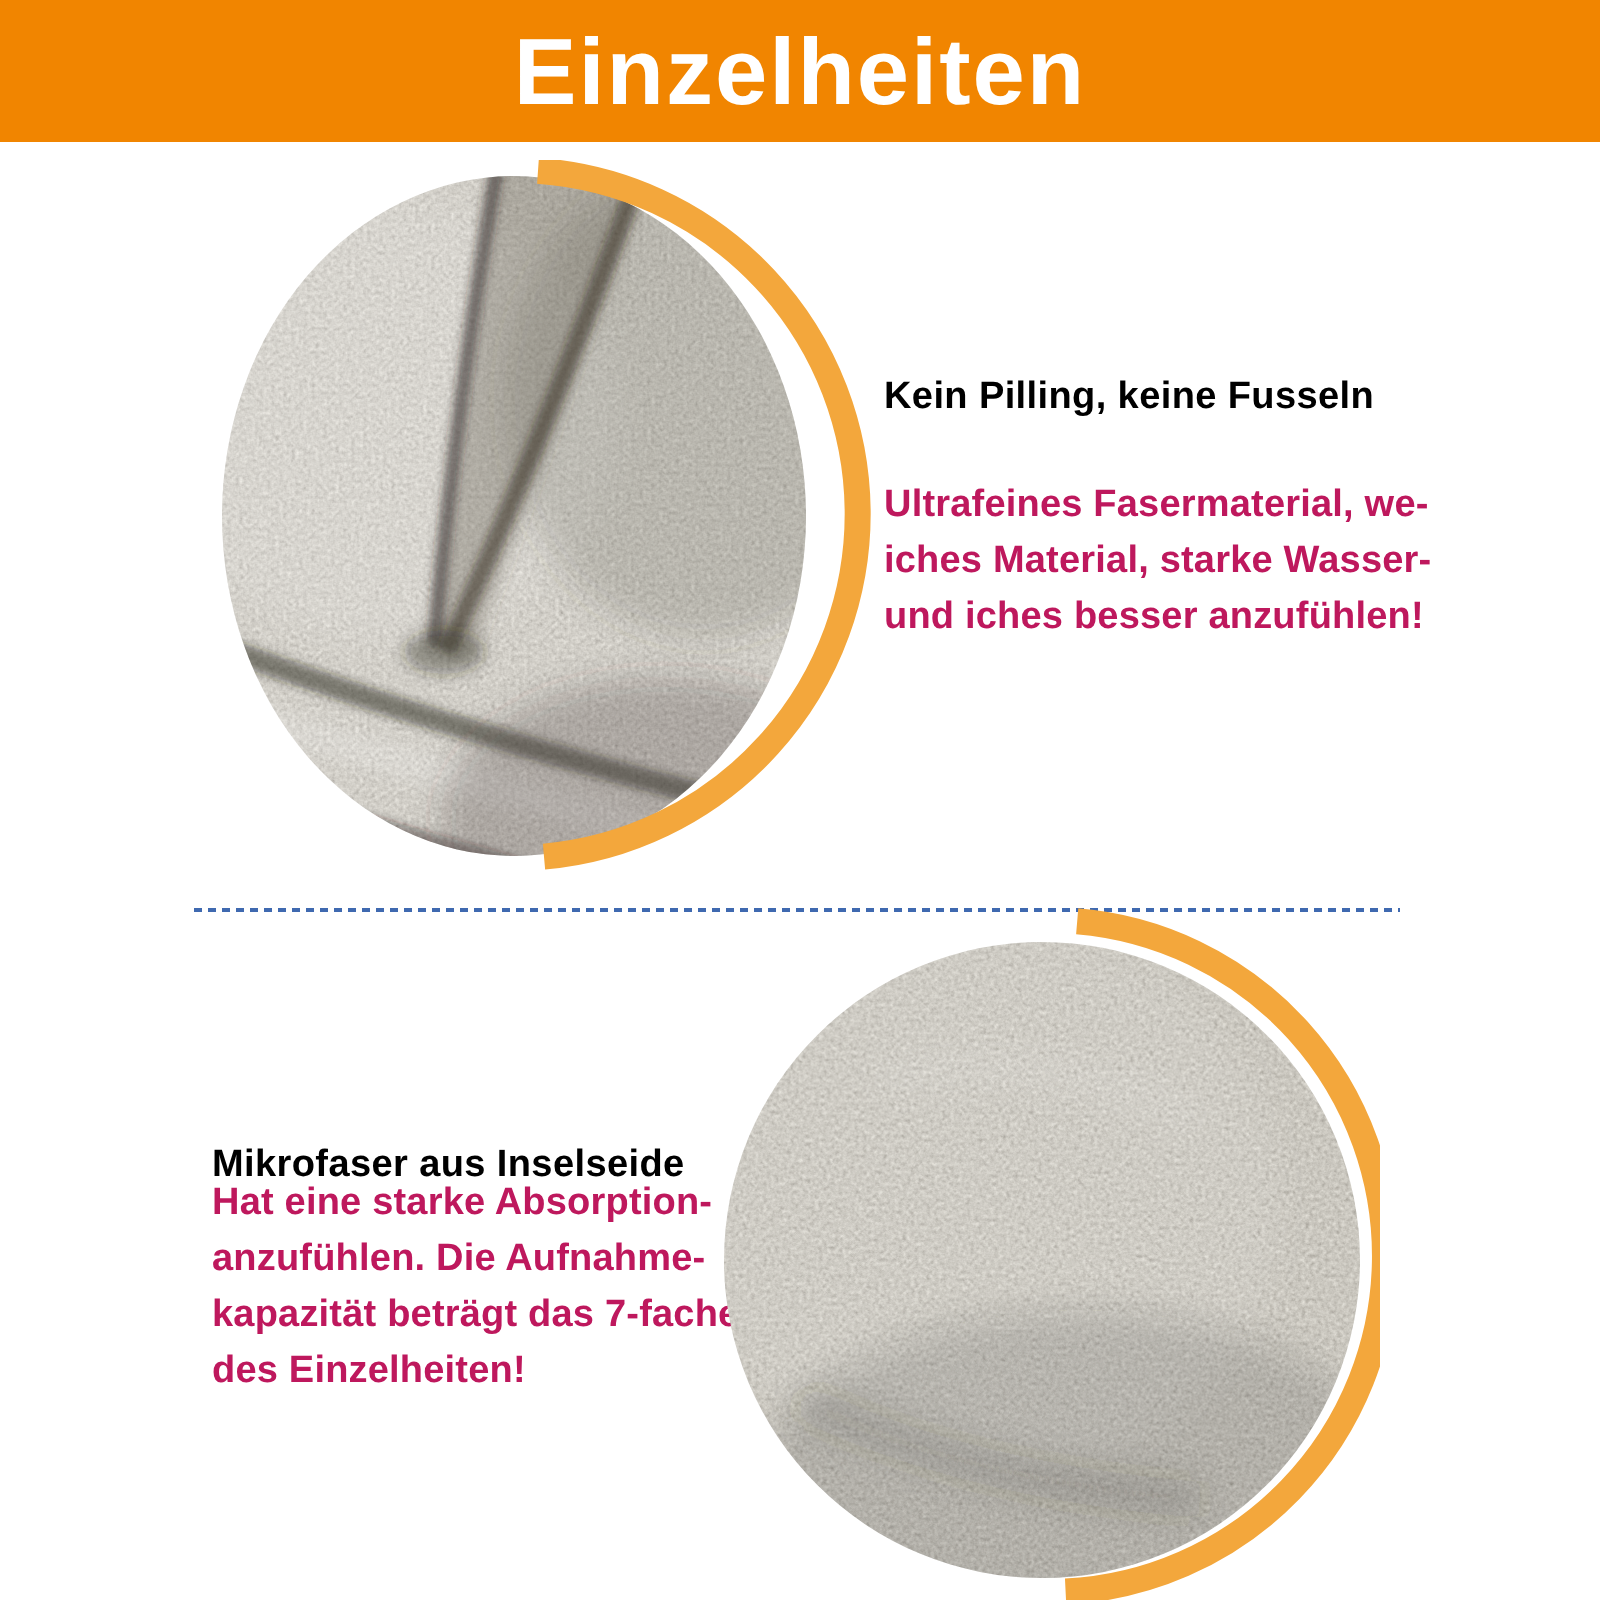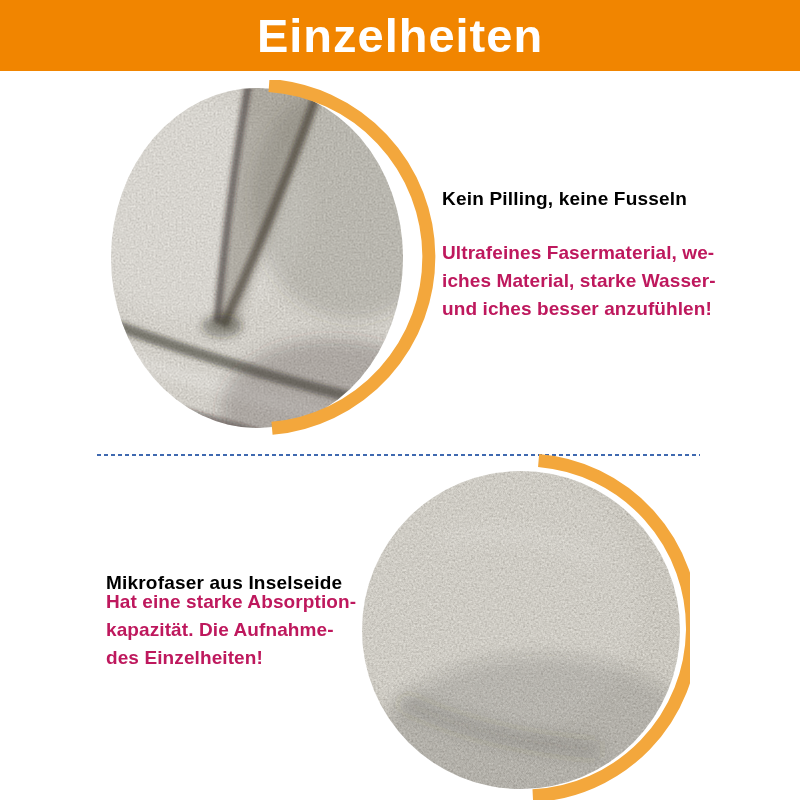--- a/index.html
+++ b/index.html
@@ -94,21 +94,22 @@
     <span>iches Material, starke Wasser-</span>
     <span>und iches besser anzufühlen!</span>
   </p>
 
   <div class="divider"></div>
 
   <h2 id="heading2" class="heading">Mikrofaser aus Inselseide</h2>
 
   <p id="body2" class="body-text">
     <span>Hat eine starke Absorption-</span>
-    <span>kapazität. Die Aufnahme-</span>
+    <span>anzufühlen. Die Aufnahme-</span>
+    <span>kapazität beträgt das 7-fache</span>
     <span>des Einzelheiten!</span>
   </p>
 
   <svg id="photo2" class="photo-svg" viewBox="0 0 350 350" xmlns="http://www.w3.org/2000/svg">
     <defs>
       <filter id="feltB" x="-2%" y="-2%" width="104%" height="104%">
         <feTurbulence type="fractalNoise" baseFrequency="0.5" numOctaves="3" seed="4" stitchTiles="stitch"></feTurbulence>
         <feColorMatrix type="matrix" values="
           0.22 0.22 0.22 0 0.26
           0.22 0.22 0.22 0 0.24

